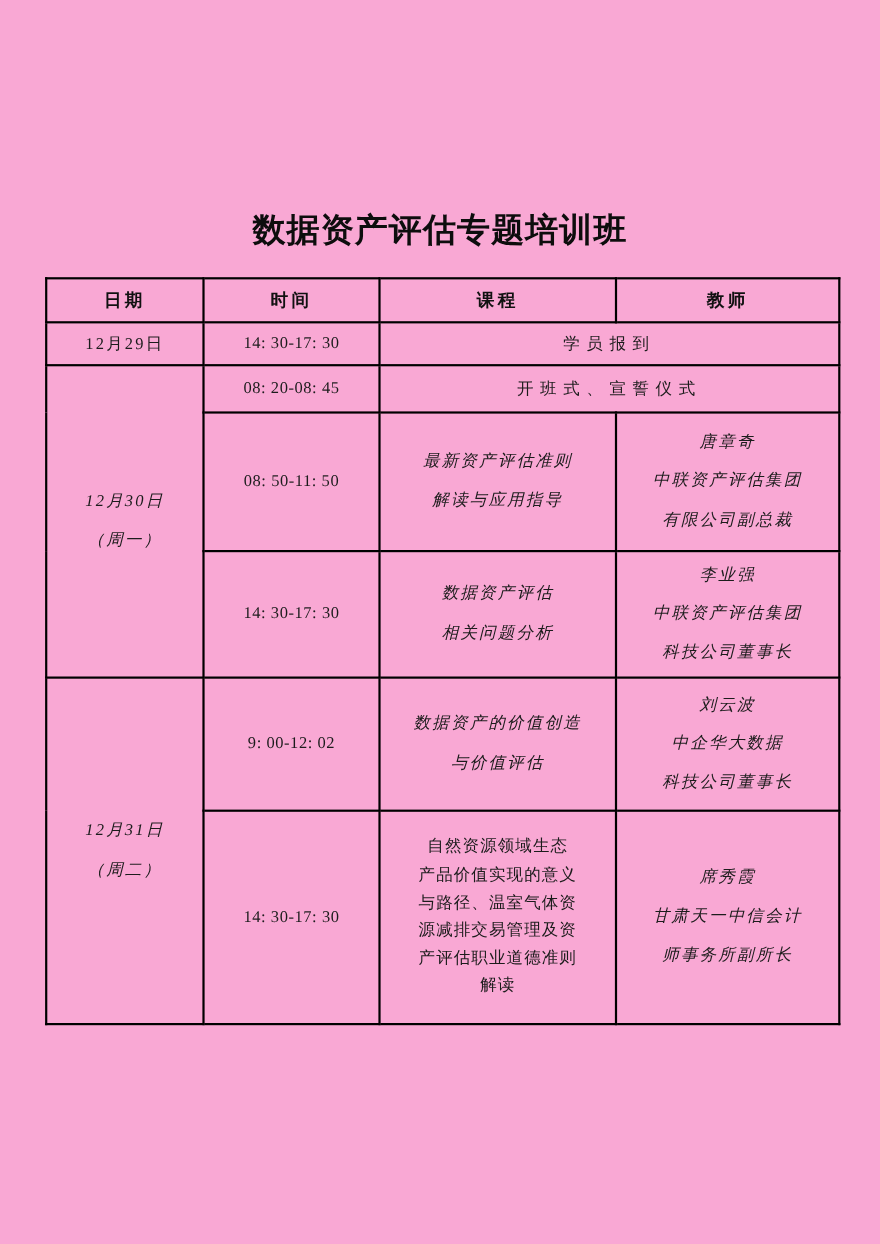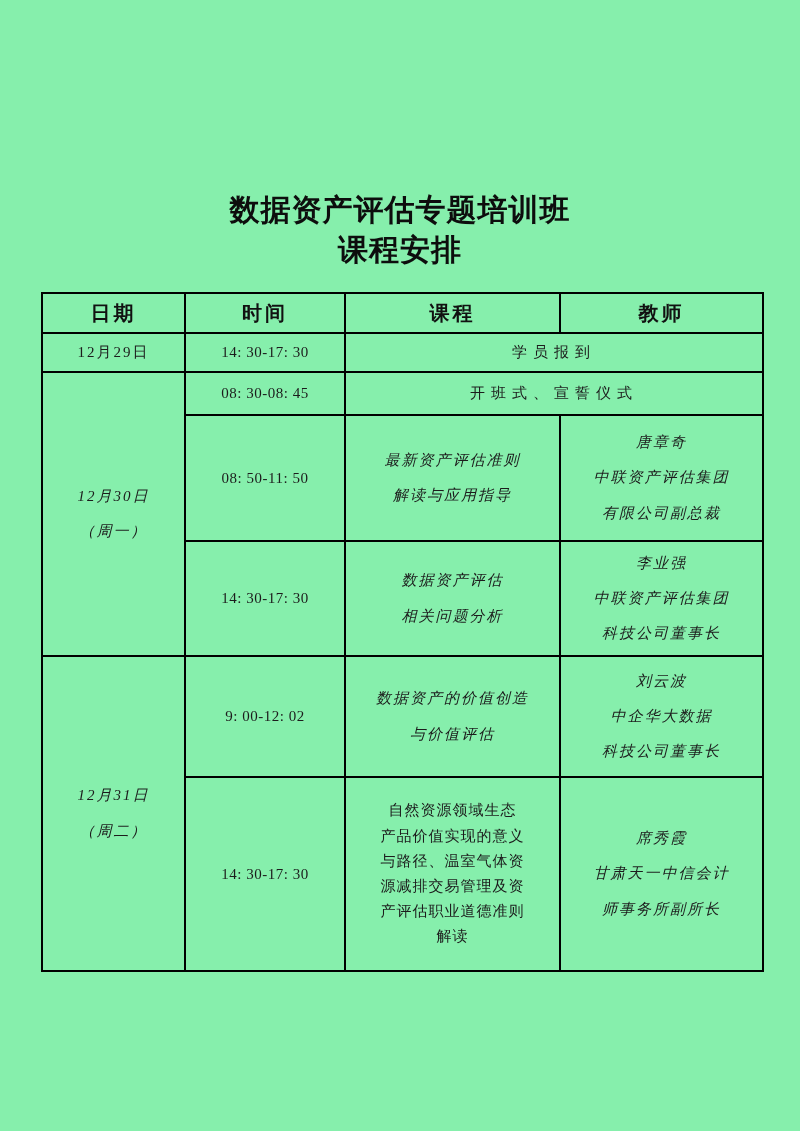--- a/index.html
+++ b/index.html
@@ -9,21 +9,21 @@
     height: 1131px;
     background: #ffffff;
     font-family: "Liberation Serif", "DejaVu Serif", serif;
     color: #1a1a1a;
     position: relative;
     overflow: hidden;
   }
   .doc {
     width: 800px;
     height: 1131px;
-    background: #86efac;
+    background: #f9a8d4;
   }
   .title-block {
     padding-top: 190px;
     text-align: center;
   }
   .title-line {
     font-size: 30px;
     line-height: 40px;
     font-weight: bold;
     letter-spacing: 1px;
@@ -39,21 +39,21 @@
   .schedule th, .schedule td {
     border: 2px solid #000000;
     text-align: center;
     vertical-align: middle;
     padding: 2px 4px;
     overflow: hidden;
   }
   .schedule th {
     font-family: Liberation Mono, monospace;
     font-weight: 600;
-    font-size: 20px;
+    font-size: 16px;
     letter-spacing: 3px;
     color: #111111;
     margin-left: 44px;
   }
   .schedule td {
     font-size: 15px;
     color: #1c1c1c;
   }
   .zh { letter-spacing: 2px; }
   .wide { letter-spacing: 6px; margin-left: 25px; }
@@ -70,21 +70,20 @@
     font-family: Liberation Serif, serif;
   }
 </style>
 </head>
 <body>
 
 <div class="doc">
 
   <div class="title-block">
     <div class="title-line">数据资产评估专题培训班</div>
-    <div class="title-line">课程安排</div>
   </div>
 
   <table class="schedule">
     <colgroup>
       <col style="width:143px">
       <col style="width:160px">
       <col style="width:215px">
       <col style="width:203px">
     </colgroup>
     <thead>
@@ -97,21 +96,21 @@
     </thead>
     <tbody>
       <tr style="height:39px">
         <td class="zh">12月29日</td>
         <td class="time-cell">14: 30-17: 30</td>
         <td colspan="2" class="wide">学员报到</td>
       </tr>
       <tr style="height:43px">
         <td rowspan="3" class="zh multiline">12月30日
 （周一）</td>
-        <td class="time-cell">08: 30-08: 45</td>
+        <td class="time-cell">08: 20-08: 45</td>
         <td colspan="2" class="wide">开班式、宣誓仪式</td>
       </tr>
       <tr style="height:126px">
         <td class="time-cell">08: 50-11: 50</td>
         <td class="zh multiline">最新资产评估准则
 解读与应用指导</td>
         <td class="zh multiline">唐章奇
 中联资产评估集团
 有限公司副总裁</td>
       </tr>

